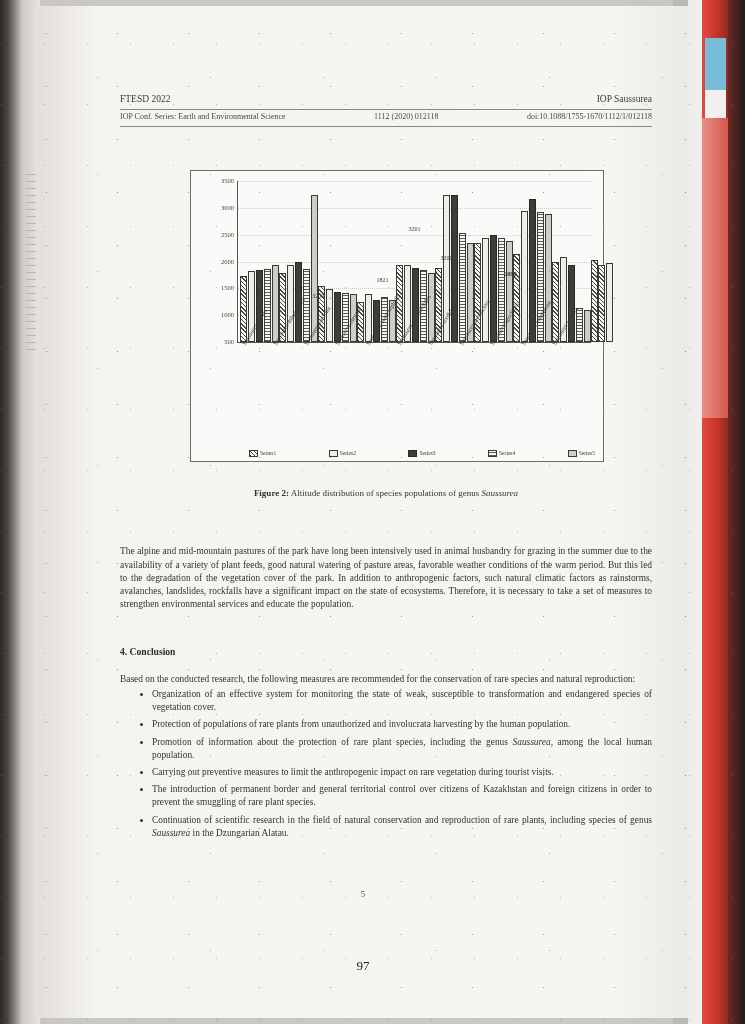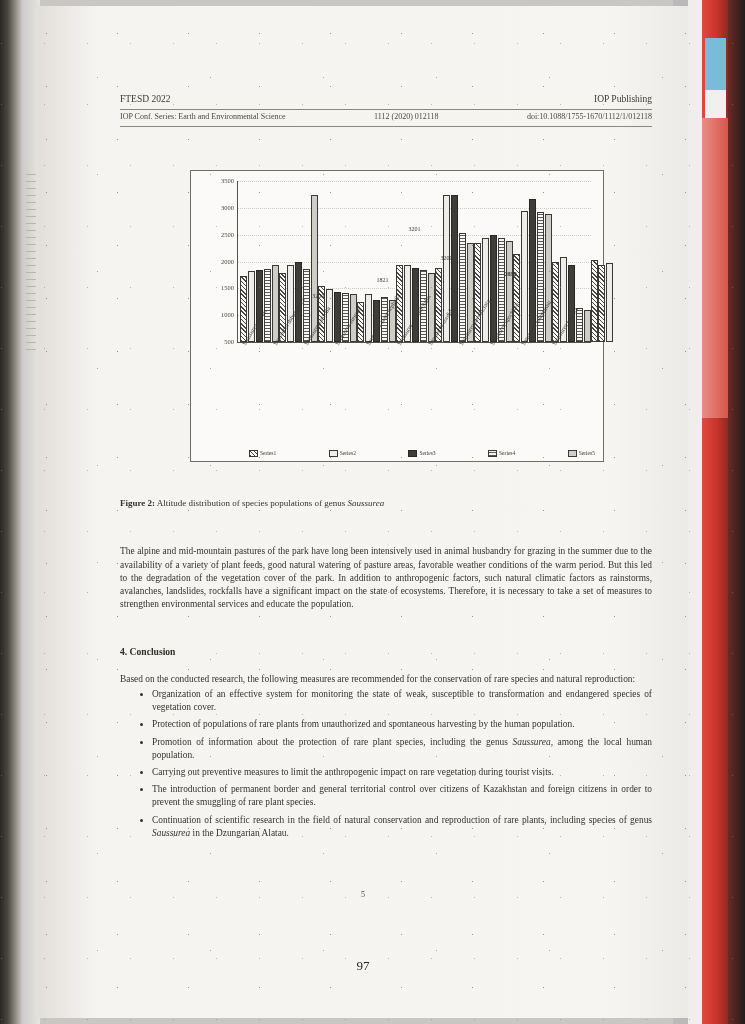--- a/index.html
+++ b/index.html
@@ -47,21 +47,21 @@
   .b1{background:#efedea;border:.5px solid #3b3934;}
   .b2{background:#3f3d38;border:.5px solid #2a2824;}
   .b3{background:repeating-linear-gradient(0deg,#5a5853 0 1px,#f8f7f5 1px 3px);border:.5px solid #3b3934;}
   .b4{background:#cfcdc8;border:.5px solid #3b3934;}
   .dlabel{position:absolute;font-size:6px;color:#3b3934;transform:translateX(-50%);white-space:nowrap;}
   .xlabels{position:absolute;left:46px;right:8px;bottom:34px;height:86px;}
   .xl{position:absolute;font-size:6px;color:#3b3934;transform-origin:left top;transform:rotate(-58deg);white-space:nowrap;}
   .legend{position:absolute;left:58px;right:8px;bottom:4px;display:flex;justify-content:space-between;font-size:5.5px;color:#3b3934;}
   .legend i{display:inline-block;width:7px;height:5px;margin-right:2px;vertical-align:middle;}
 
-  .figcap{position:absolute;left:82px;right:36px;top:492px;font-size:9px;color:#35332e;}
+  .figcap{position:absolute;left:82px;right:36px;top:482px;text-align:center;font-size:9px;color:#35332e;}
   .figcap b{font-weight:bold;}
   .figcap i{font-style:italic;}
 
   .para{position:absolute;left:82px;right:36px;font-size:9.4px;line-height:13.2px;text-align:justify;color:#35332e;}
   .p1{top:500px;}
   .p2{top:530px;}
   .h4{position:absolute;left:82px;top:640px;font-size:9.6px;font-weight:bold;color:#2f2d28;}
   .p3{top:658px;}
   ul.bl{position:absolute;left:96px;right:36px;top:682px;margin:0;padding-left:18px;font-size:9.4px;line-height:13.2px;text-align:justify;color:#35332e;}
   ul.bl li{margin-bottom:4px;}
@@ -87,21 +87,21 @@
   <div class="gutter"></div>
   <div class="gutter2"></div>
   <div class="ruler"></div>
 
   <div class="page">
     <div class="paper-tint"></div>
     <div class="content">
 
       <div class="hdr hdr1">
         <span>FTESD 2022</span>
-        <span>IOP Publishing</span>
+        <span>IOP Saussurea</span>
       </div>
       <div class="hrule"></div>
       <div class="hdr hdr2">
         <span>IOP Conf. Series: Earth and Environmental Science</span>
         <span>1112 (2020) 012118</span>
         <span>doi:10.1088/1755-1670/1112/1/012118</span>
       </div>
       <div class="hrule2"></div>
 
       <div class="figbox">
@@ -228,21 +228,21 @@
         <b>Figure 2:</b><span> Altitude distribution of species populations of genus </span><i>Saussurea</i>
       </div>
 
       <p class="para p2">The alpine and mid-mountain pastures of the park have long been intensively used in animal husbandry for grazing in the summer due to the availability of a variety of plant feeds, good natural watering of pasture areas, favorable weather conditions of the warm period. But this led to the degradation of the vegetation cover of the park. In addition to anthropogenic factors, such natural climatic factors as rainstorms, avalanches, landslides, rockfalls have a significant impact on the state of ecosystems. Therefore, it is necessary to take a set of measures to strengthen environmental services and educate the population.</p>
 
       <div class="h4">4. Conclusion</div>
       <p class="para p3">Based on the conducted research, the following measures are recommended for the conservation of rare species and natural reproduction:</p>
 
       <ul class="bl" id="bullets">
           <li>Organization of an effective system for monitoring the state of weak, susceptible to transformation and endangered species of vegetation cover.</li>
-          <li>Protection of populations of rare plants from unauthorized and spontaneous harvesting by the human population.</li>
+          <li>Protection of populations of rare plants from unauthorized and involucrata harvesting by the human population.</li>
           <li>Promotion of information about the protection of rare plant species, including the genus <i>Saussurea</i>, among the local human population.</li>
           <li>Carrying out preventive measures to limit the anthropogenic impact on rare vegetation during tourist visits.</li>
           <li>The introduction of permanent border and general territorial control over citizens of Kazakhstan and foreign citizens in order to prevent the smuggling of rare plant species.</li>
           <li>Continuation of scientific research in the field of natural conservation and reproduction of rare plants, including species of genus <i>Saussurea</i> in the Dzungarian Alatau.</li>
         </ul>
 
       <div class="pgnum-small">5</div>
       <div class="pgnum">97</div>
     </div>
   </div>

